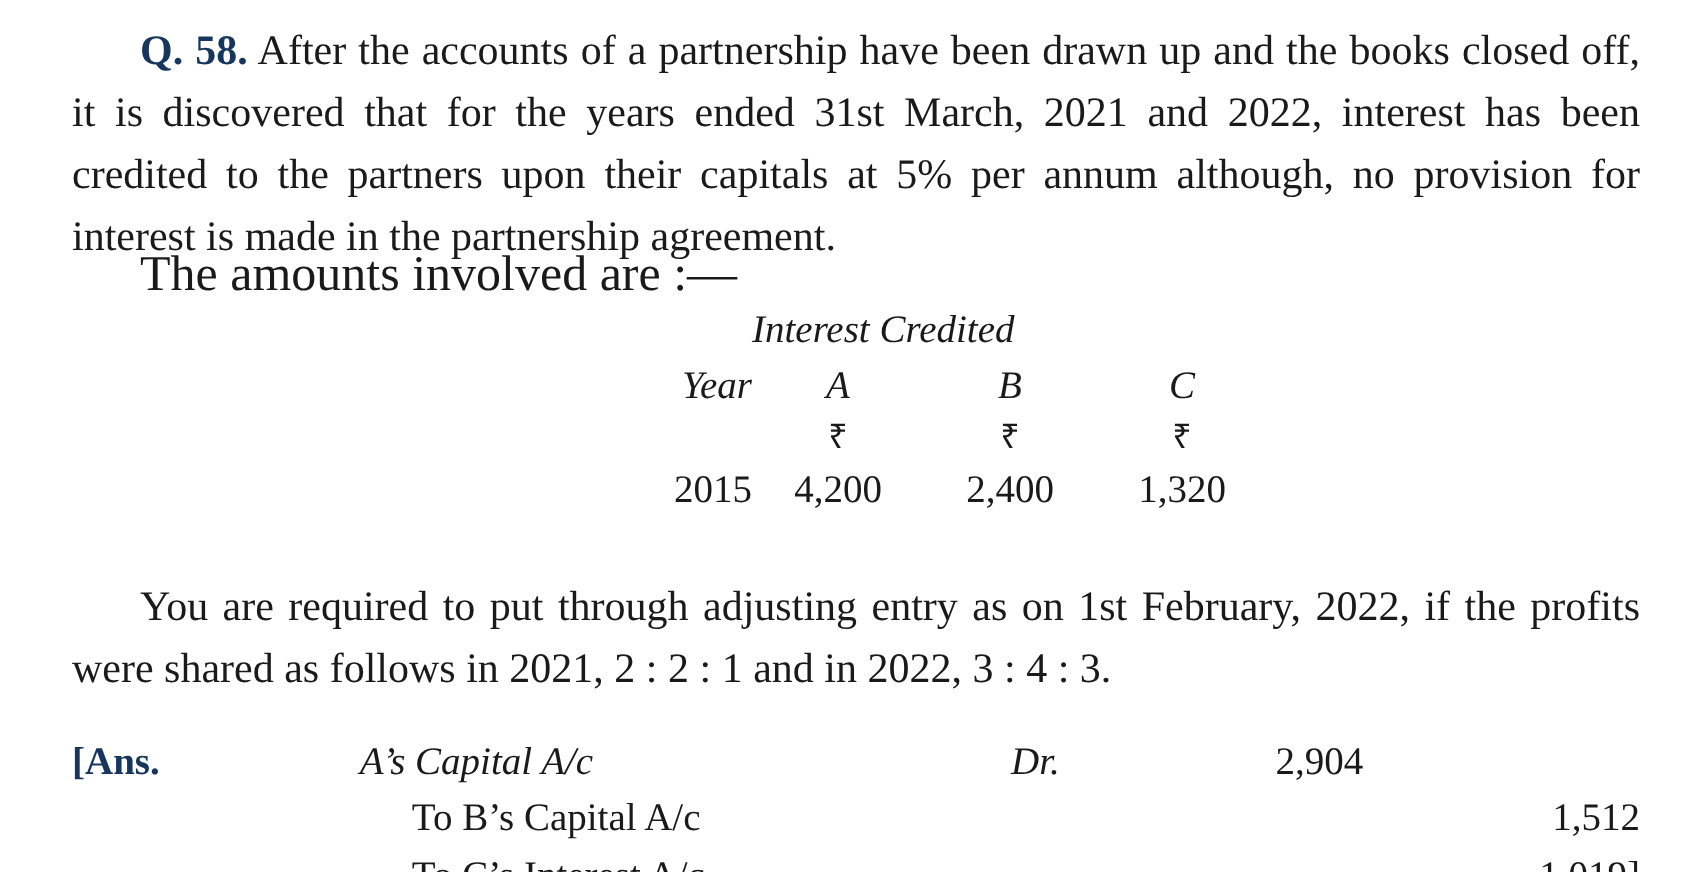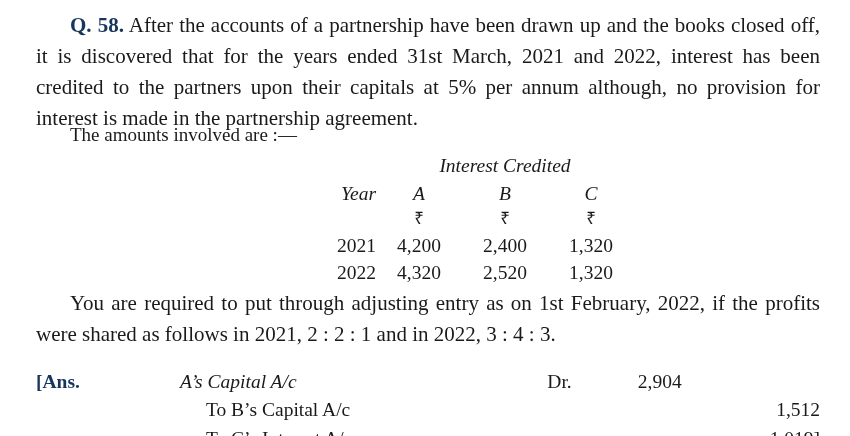--- a/index.html
+++ b/index.html
@@ -42,21 +42,21 @@
     font-weight: bold;
   }
   .indent-first {
     text-indent: 34px;
   }
   .amounts-line {
     position: absolute;
     left: 36px;
     top: 124px;
     width: 784px;
-    font-size: 19px;
+    font-size: 25px;
     text-indent: 34px;
   }
   
   .tbl {
     position: absolute;
     left: 36px;
     top: 152px;
     width: 784px;
     font-size: 19.5px;
   }
@@ -74,21 +74,21 @@
     padding-left: 104px !important;
   }
   .col-a, .col-b, .col-c {
     width: 86px;
     text-align: center;
   }
   .ital {
     font-style: italic;
   }
   .hdr-ic {
-    text-align: center;
+    text-align: left;
     font-style: italic;
   }
   .rupee {
     font-size: 17px;
   }
   
   .req-block {
     position: absolute;
     left: 36px;
     top: 288px;
@@ -118,21 +118,22 @@
   .c-bracket {
     width: 34px;
     vertical-align: top;
   }
   .c-acct {
     width: 258px;
     padding-left: 100px !important;
   }
   .c-dr {
     width: 108px;
-    text-align: right;
+    text-align: center;
+    font-style: italic;
   }
   .c-dramt {
     width: 110px;
     text-align: right;
   }
   .c-cramt {
     text-align: right;
     padding-left: 88px !important;
   }
   .indent-sub {
@@ -168,29 +169,23 @@
         <td class="col-b ital">B</td>
         <td class="col-c ital">C</td>
       </tr>
       <tr>
         <td class="col-year"></td>
         <td class="col-a rupee">₹</td>
         <td class="col-b rupee">₹</td>
         <td class="col-c rupee">₹</td>
       </tr>
       <tr>
-        <td class="col-year">2021</td>
+        <td class="col-year">2015</td>
         <td class="col-a">4,200</td>
         <td class="col-b">2,400</td>
-        <td class="col-c">1,320</td>
-      </tr>
-      <tr>
-        <td class="col-year">2022</td>
-        <td class="col-a">4,320</td>
-        <td class="col-b">2,520</td>
         <td class="col-c">1,320</td>
       </tr>
     </tbody>
       </table>
   </div>
 
   <div class="req-block">
     <p class="para indent-first">You are required to put through adjusting entry as on 1st February, 2022, if the profits were shared as follows in 2021, 2 : 2 : 1 and in 2022, 3 : 4 : 3.</p>
   </div>
 

